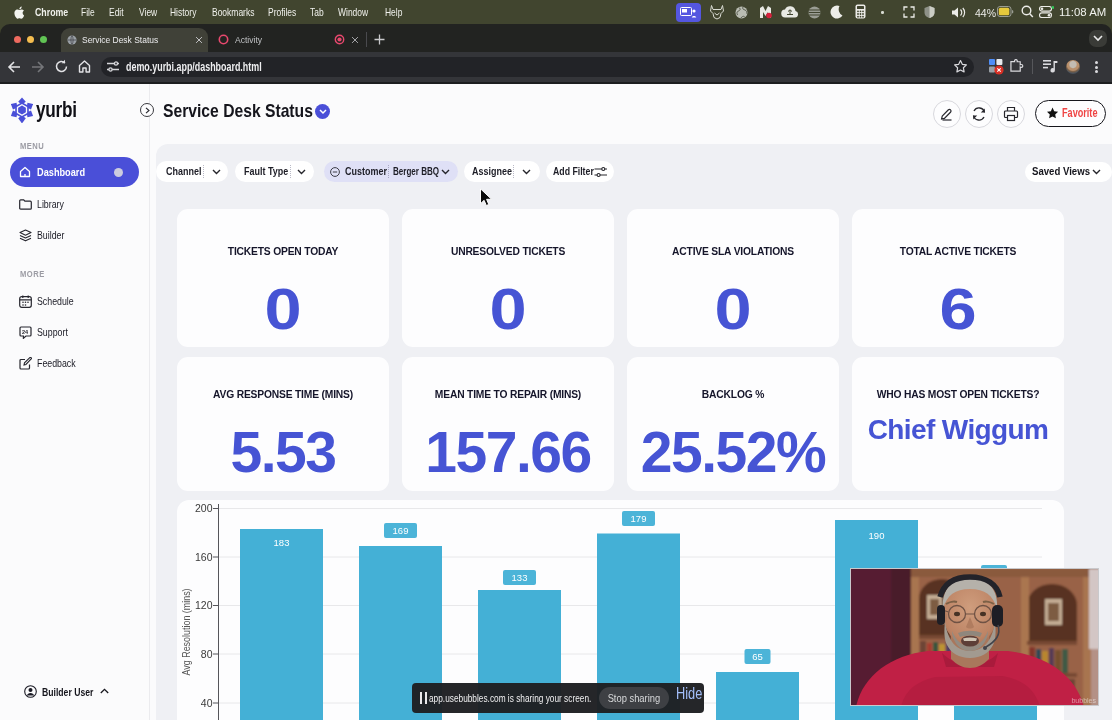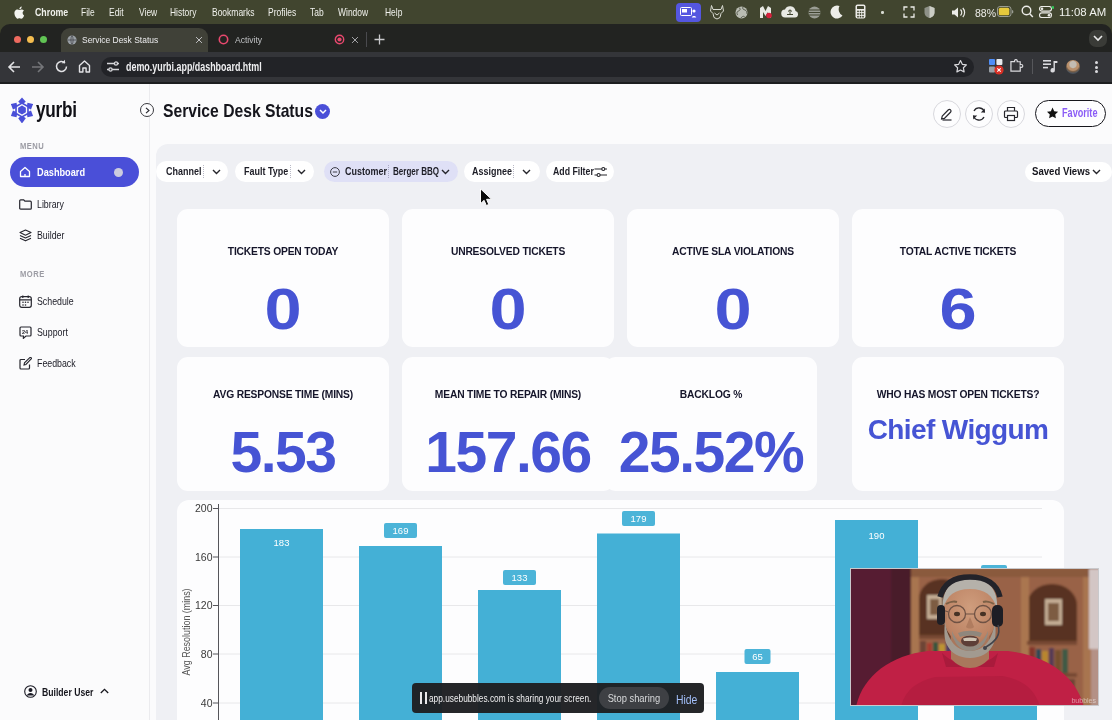--- a/index.html
+++ b/index.html
@@ -101,21 +101,21 @@
       </g>
     </svg>
   <svg class="abs" style="left:923px;top:5px" width="13" height="14" viewBox="0 0 13 14">
       <path d="M6.5 1l5 2v4.5c0 3-2.5 5-5 5.5-2.5-.5-5-2.5-5-5.5V3z" fill="#8e9188"></path>
       <path d="M6.5 1l5 2v4.5c0 3-2.5 5-5 5.5z" fill="#caccc4"></path>
     </svg>
   <svg class="abs" style="left:951px;top:6px" width="16" height="13" viewBox="0 0 16 13">
       <path d="M1 4.5h2.5L7 1.5v10L3.5 8.5H1z" fill="#ecece8"></path>
       <path d="M9.5 3.5a4.2 4.2 0 0 1 0 6M11.8 2a6.5 6.5 0 0 1 0 9" stroke="#ecece8" stroke-width="1.2" fill="none"></path>
     </svg>
-  <span class="abs" style="left:975px;top:7px;font-size:10.5px;color:#ecece8">88%</span>
+  <span class="abs" style="left:975px;top:7px;font-size:10.5px;color:#ecece8">44%</span>
   <svg class="abs" style="left:997px;top:5px" width="17" height="14" viewBox="0 0 17 14">
       <rect x="0.5" y="1.5" width="13.5" height="10" rx="2.5" fill="none" stroke="#9a9d94" stroke-width="1"></rect>
       <rect x="1.8" y="2.8" width="10.5" height="7.4" rx="1.5" fill="#e6c93c"></rect>
       <path d="M15 5v3.5c.9-.2 1.3-.8 1.3-1.75S15.9 5.2 15 5z" fill="#9a9d94"></path>
     </svg>
   <svg class="abs" style="left:1021px;top:5px" width="13" height="14" viewBox="0 0 13 14">
       <circle cx="5.5" cy="5.5" r="4.3" fill="none" stroke="#ecece8" stroke-width="1.4"></circle>
       <path d="M8.8 8.8l3 3.2" stroke="#ecece8" stroke-width="1.5"></path>
     </svg>
   <svg class="abs" style="left:1039px;top:6px" width="15" height="12" viewBox="0 0 15 12">
@@ -321,21 +321,21 @@
         <g fill="none" stroke="#26262c" stroke-width="1.2">
           <path d="M4.5 5V1.5h7V5M4.5 11.5H2.5a1 1 0 0 1-1-1V6a1 1 0 0 1 1-1h11a1 1 0 0 1 1 1v4.5a1 1 0 0 1-1 1h-2"></path>
           <rect x="4.5" y="9.5" width="7" height="5"></rect>
         </g>
       </svg>
 
     <div class="abs" style="left:1035px;top:16px;width:71px;height:27px;border-radius:14px;background:#fdfdfe;border:1.6px solid #16161c"></div>
     <svg class="abs" style="left:1046px;top:23px" width="13" height="13" viewBox="0 0 13 13">
         <path d="M6.5 0.6l1.7 3.6 3.9.5-2.9 2.7.7 3.9-3.4-1.9-3.4 1.9.7-3.9L1 4.7l3.9-.5z" fill="#111"></path>
       </svg>
-    <span class="abs" style="left:1062px;top:22px;font-size:12px;font-weight:bold;color:#8b5cf6"><span class="cx80" style="transform:scaleX(0.76)">Favorite</span></span>
+    <span class="abs" style="left:1062px;top:22px;font-size:12px;font-weight:bold;color:#ef4444"><span class="cx80" style="transform:scaleX(0.76)">Favorite</span></span>
   </div>
   <div id="filters" style="position:absolute;left:0;top:0;color:#1d1d26">
     <div class="pill" style="left:156px;width:72px">
       <span style="left:9.5px">Channel</span>
       <i class="dsep" style="left:47px"></i>
       <svg class="chev" style="left:55.5px" width="9" height="6" viewBox="0 0 9 6">
           <path d="M1 1l3.5 3.5L8 1" stroke="#26262c" stroke-width="1.4" fill="none"></path>
         </svg>
     </div>
     <div class="pill" style="left:235px;width:79px">
@@ -398,21 +398,21 @@
       <div class="cval" style="top:66px;font-size:58px;transform:scaleX(1.15)">6</div>
     </div>
     <div class="card" style="left:177px;top:273px;height:134px">
       <div class="ctitle" style="top:31px">AVG RESPONSE TIME (MINS)</div>
       <div class="cval" style="top:62px;font-size:57px;letter-spacing:-1.5px">5.53</div>
     </div>
     <div class="card" style="left:402px;top:273px;height:134px">
       <div class="ctitle" style="top:31px">MEAN TIME TO REPAIR (MINS)</div>
       <div class="cval" style="top:62px;font-size:57px;letter-spacing:-1.5px">157.66</div>
     </div>
-    <div class="card" style="left:605px;top:273px;height:134px">
+    <div class="card" style="left:627px;top:273px;height:134px">
       <div class="ctitle" style="top:31px">BACKLOG %</div>
       <div class="cval" style="top:62px;font-size:57px;letter-spacing:-1.5px">25.52%</div>
     </div>
     <div class="card" style="left:852px;top:273px;height:134px">
       <div class="ctitle" style="top:31px">WHO HAS MOST OPEN TICKETS?</div>
       <div class="cval" style="top:57px;font-size:28px;letter-spacing:-0.6px">Chief Wiggum</div>
     </div>
   </div>
   <div class="card" style="left:177px;top:416px;width:887px;height:304px;border-radius:12px"></div>
   <svg id="chartsvg" class="abs" style="left:177px;top:416px" width="887" height="304" viewBox="0 0 887 304">
@@ -578,16 +578,16 @@
         </g>
         <text x="245" y="134" font-family="Liberation Sans" font-size="7" fill="#ffffff" opacity="0.5" text-anchor="end">bubbles</text>
       </svg>
     </div>
 
     <div class="abs" style="left:412px;top:599px;width:292px;height:30px;z-index:35;border-radius:4px;background:rgba(30,31,34,0.97)">
       <div class="abs" style="left:8px;top:9px;width:2.2px;height:12px;background:#e9e9eb"></div>
       <div class="abs" style="left:12.5px;top:9px;width:2.2px;height:12px;background:#e9e9eb"></div>
       <span class="abs" style="left:17px;top:9px;font-size:10.5px;color:#f0f0f1;white-space:nowrap;transform:scaleX(0.79);transform-origin:0 50%;display:inline-block">app.usebubbles.com is sharing your screen.</span>
       <div class="abs" style="left:187px;top:4px;width:70px;height:22px;border-radius:11px;background:#3e4044;text-align:center;font-size:11px;color:#d8d9db;line-height:22px"><span style="transform:scaleX(0.85);display:inline-block;white-space:nowrap">Stop sharing</span></div>
-      <span class="abs" style="left:264px;top:9px;font-size:13px;color:#a3bffa"><span class="cx80">Hide</span></span>
+      <span class="abs" style="left:264px;top:2px;font-size:16px;color:#a3bffa"><span class="cx80">Hide</span></span>
     </div>
   </div>
 </div>
 
 </body></html>

